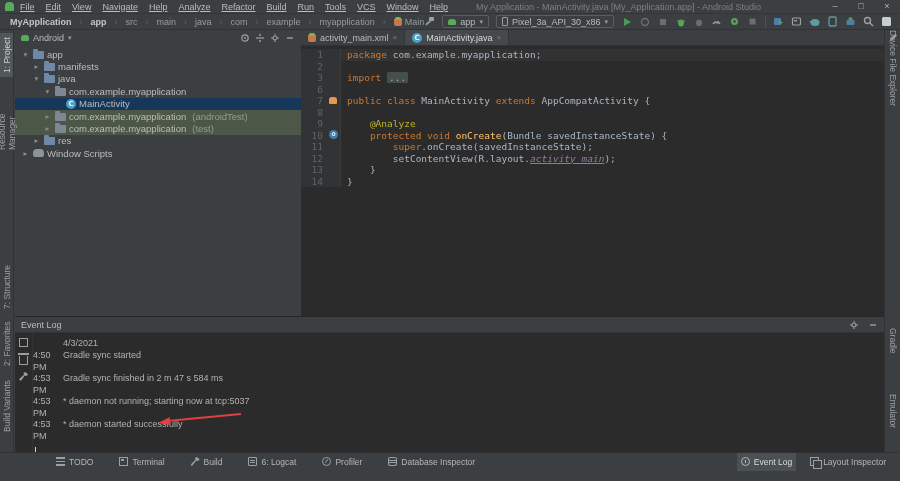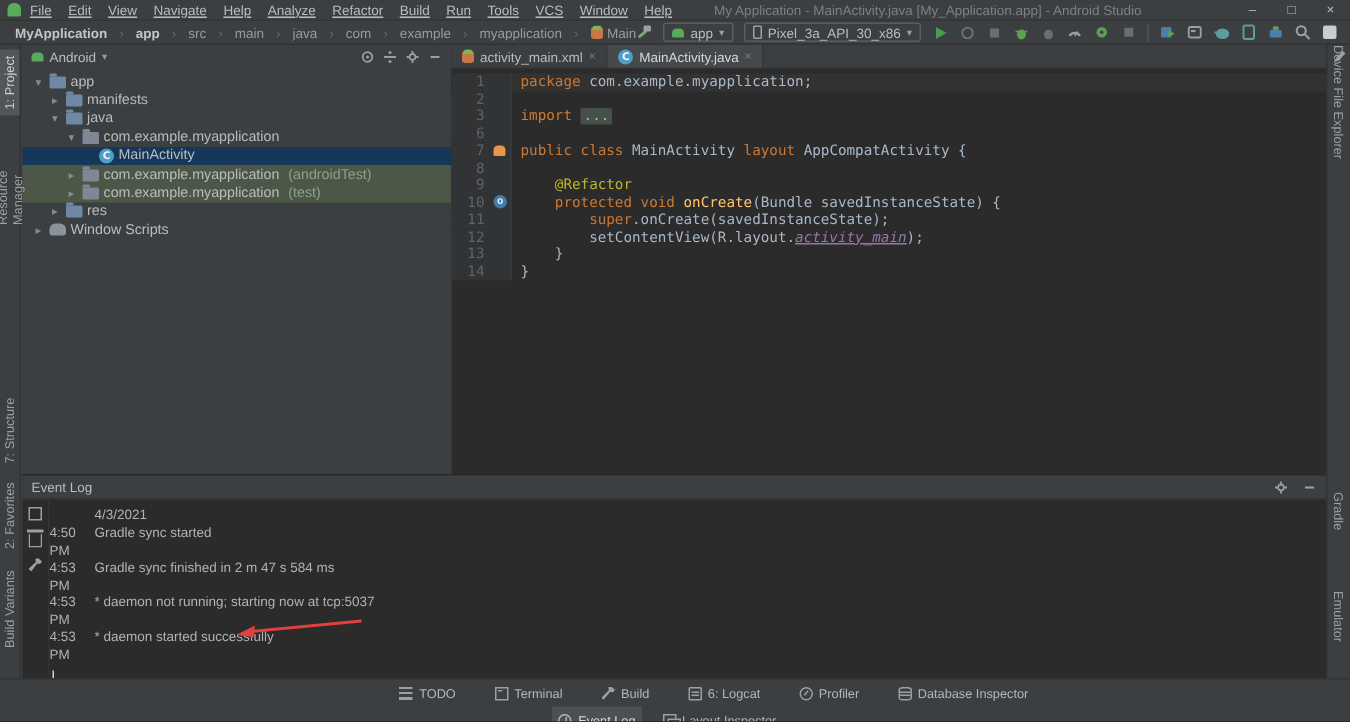--- a/index.html
+++ b/index.html
@@ -110,21 +110,21 @@
   .elt-wrench { background:#9aa0a4; clip-path:polygon(20% 100%, 0 80%, 55% 30%, 50% 10%, 70% 0, 100% 25%, 85% 45%, 65% 40%); }
   #log-rows { flex:1; position:relative; padding-top:4px; color:#b2b2b2; }
   .log-row { height:12px; line-height:12px; display:flex; }
   .log-row.spaced { margin-top:11px; }
   .log-time { width:30px; flex:none; }
   .log-text { flex:1; }
   #log-caret { position:absolute; left:2px; top:114px; width:1px; height:10px; background:#d4d4d4; }
   #arrow-svg { position:absolute; inset:0; pointer-events:none; }
   
   #bottombar { position:absolute; left:0; top:452px; width:900px; height:18px;
-    background:#3c3f41; border-top:1px solid #323232; display:flex; align-items:center; font-size:8.5px;flex-direction:column; }
+    background:#3c3f41; border-top:1px solid #323232; display:flex; align-items:center; font-size:8.5px; }
   #bb-left { display:flex; gap:18px; padding-left:52px; flex:1; }
   #bb-right { display:flex; gap:10px; padding-right:10px; }
   .bchip { display:flex; align-items:center; gap:4px; color:#b6b6b6; height:18px; padding:0 4px; }
   .bchip.active { background:#4b5052; color:#dcdcdc; }
   .bi { width:9px; height:9px; position:relative; flex:none; }
   .bi-todo { background:repeating-linear-gradient(#9aa0a4 0 1.5px, transparent 1.5px 3.5px); }
   .bi-terminal { border:1px solid #9aa0a4; } .bi-terminal::before { content:""; position:absolute; left:1px; top:1px; width:3px; height:1.5px; background:#9aa0a4; }
   .bi-build { background:#9aa0a4; clip-path:polygon(15% 100%, 0 85%, 55% 30%, 50% 10%, 70% 0, 100% 25%, 85% 45%, 65% 40%); }
   .bi-logcat { border:1px solid #9aa0a4; border-radius:1px; } .bi-logcat::before{ content:""; position:absolute; left:1px; top:2px; width:5px; height:1px; background:#9aa0a4; box-shadow:0 2px 0 #9aa0a4; }
   .bi-profiler { border:1px solid #9aa0a4; border-radius:50%; } .bi-profiler::before{ content:""; position:absolute; left:3px; top:1px; width:1px; height:4px; background:#9aa0a4; transform:rotate(40deg); }
@@ -423,23 +423,23 @@
           <span class="i-class"></span>
           <span>MainActivity.java</span>
           <span class="tab-close">×</span>
         </div>
       </div>
     <div id="code">
         <div class="code-line caret-line"><span class="gut">1</span><span class="gicon"></span><span class="codetxt"><span class="c-k">package </span><span class="c-p">com.example.myapplication;</span></span></div>
         <div class="code-line"><span class="gut">2</span><span class="gicon"></span><span class="codetxt"></span></div>
         <div class="code-line"><span class="gut">3</span><span class="gicon"></span><span class="codetxt"><span class="c-k">import </span><span class="c-f">...</span></span></div>
         <div class="code-line"><span class="gut">6</span><span class="gicon"></span><span class="codetxt"></span></div>
-        <div class="code-line"><span class="gut">7</span><span class="gicon gi-android"></span><span class="codetxt"><span class="c-k">public class </span><span class="c-p">MainActivity </span><span class="c-k">layout </span><span class="c-p">AppCompatActivity {</span></span></div>
+        <div class="code-line"><span class="gut">7</span><span class="gicon gi-android"></span><span class="codetxt"><span class="c-k">public class </span><span class="c-p">MainActivity </span><span class="c-k">extends </span><span class="c-p">AppCompatActivity {</span></span></div>
         <div class="code-line"><span class="gut">8</span><span class="gicon"></span><span class="codetxt"></span></div>
-        <div class="code-line"><span class="gut">9</span><span class="gicon"></span><span class="codetxt"><span class="c-a">    @Refactor</span></span></div>
+        <div class="code-line"><span class="gut">9</span><span class="gicon"></span><span class="codetxt"><span class="c-a">    @Analyze</span></span></div>
         <div class="code-line"><span class="gut">10</span><span class="gicon gi-override"></span><span class="codetxt"><span class="c-k">    protected void </span><span class="c-m">onCreate</span><span class="c-p">(Bundle savedInstanceState) {</span></span></div>
         <div class="code-line"><span class="gut">11</span><span class="gicon"></span><span class="codetxt"><span class="c-k">        super</span><span class="c-p">.onCreate(savedInstanceState);</span></span></div>
         <div class="code-line"><span class="gut">12</span><span class="gicon"></span><span class="codetxt"><span class="c-p">        setContentView(R.layout.</span><span class="c-r">activity_main</span><span class="c-p">);</span></span></div>
         <div class="code-line"><span class="gut">13</span><span class="gicon"></span><span class="codetxt"><span class="c-p">    }</span></span></div>
         <div class="code-line"><span class="gut">14</span><span class="gicon"></span><span class="codetxt"><span class="c-p">}</span></span></div>
       </div>
   </div>
 
   <div id="eventlog">
     <div id="el-head">

